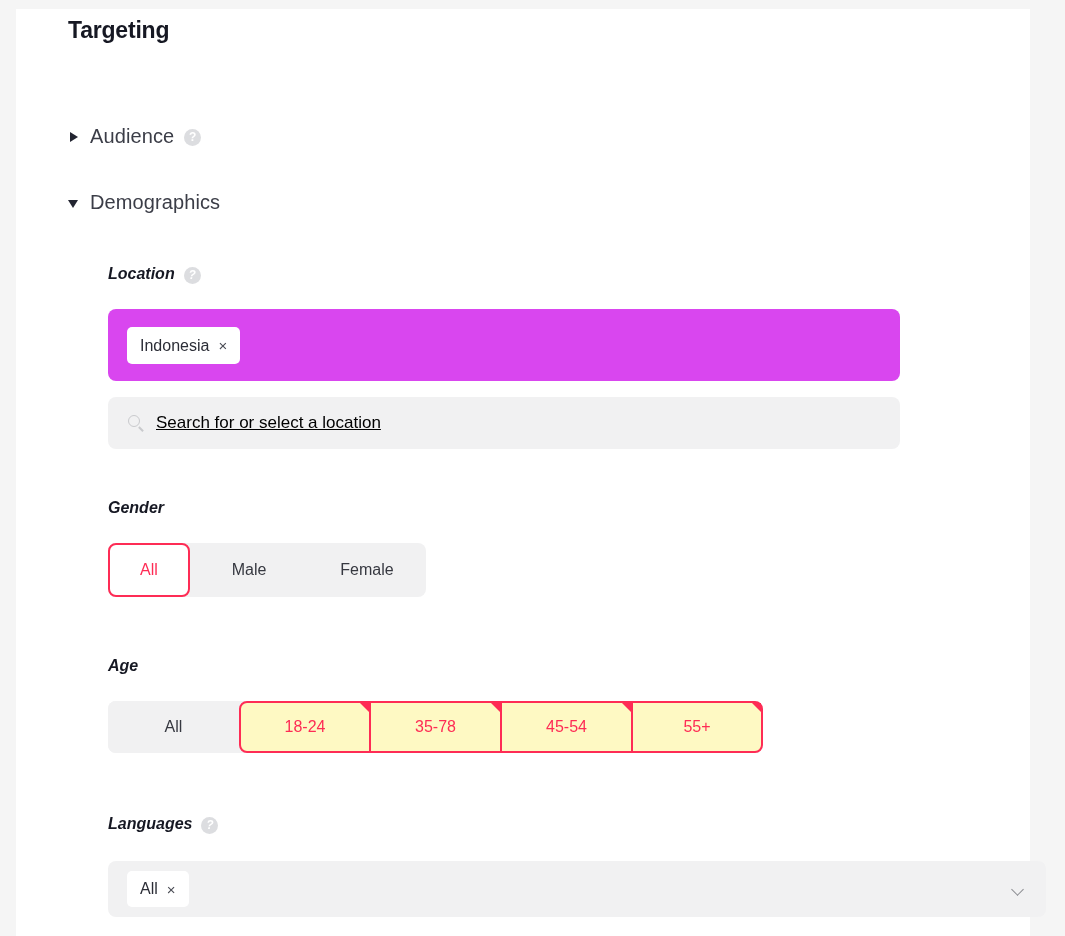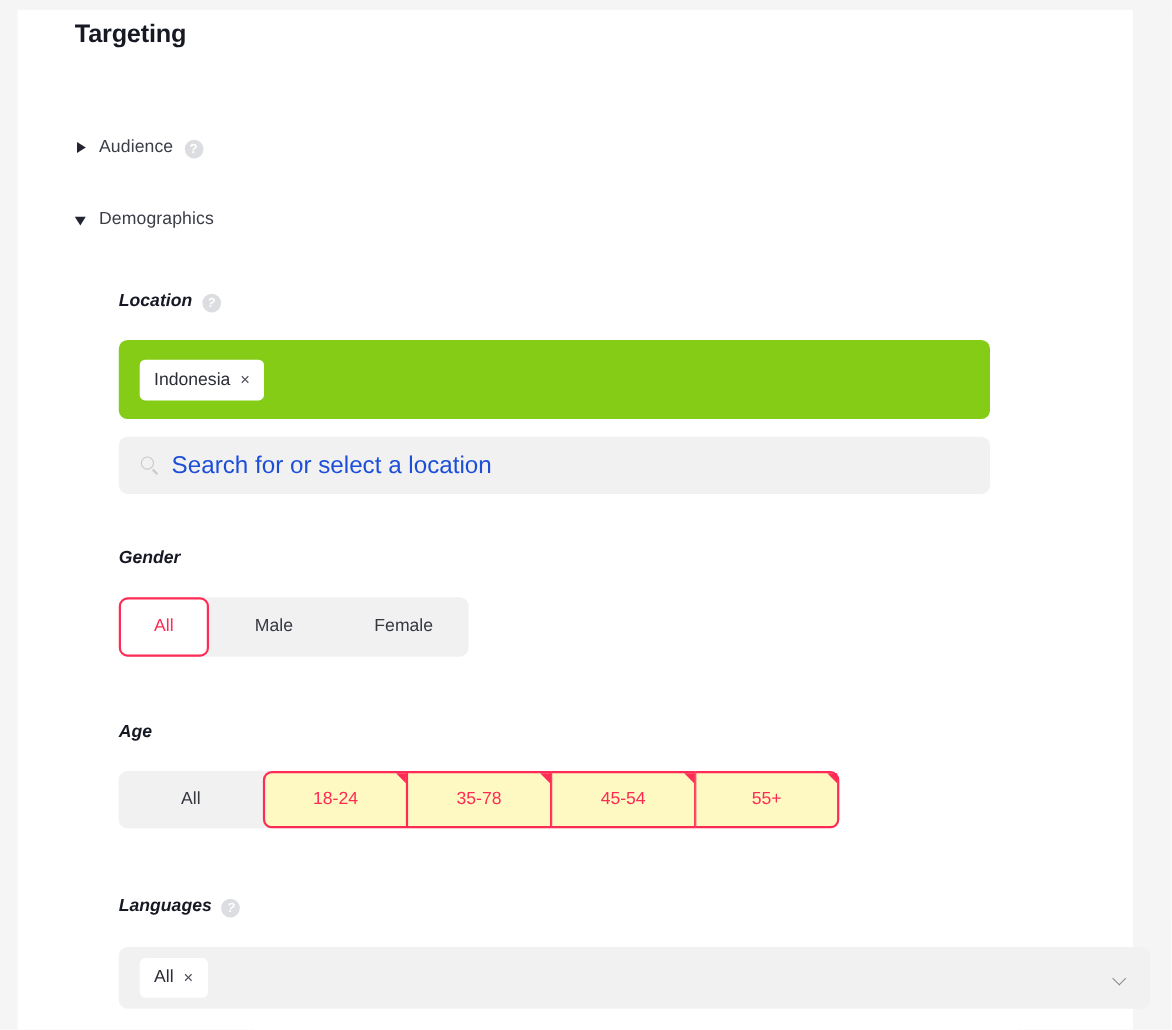--- a/index.html
+++ b/index.html
@@ -81,21 +81,21 @@
   .caret.down::before {
     content: "";
     position: absolute;
     left: 0px; top: 3px;
     border-top: 8px solid #222430;
     border-left: 5.5px solid transparent;
     border-right: 5.5px solid transparent;
   }
 
   .accordion-label {
-    font-size: 16px;
+    font-size: 20px;
     color: #3b3d47;
     letter-spacing: 0.1px;
   }
 
   
   .help-icon {
     width: 17px;
     height: 17px;
     border-radius: 50%;
     background: #dcdde0;
@@ -131,21 +131,21 @@
   .field-label.age      { left: 92px; top: 648px; }
   .field-label.languages{ left: 92px; top: 806px; }
 
   
   .location-chips {
     position: absolute;
     left: 92px;
     top: 300px;
     width: 792px;
     height: 72px;
-    background: #84cc16;
+    background: #d946ef;
     border-radius: 8px;
     box-sizing: border-box;
     padding: 18px 0 0 19px;
   }
   .chip {
     display: inline-flex;
     align-items: center;
     background: #ffffff;
     border-radius: 5px;
     height: 37px;
@@ -193,22 +193,23 @@
   .search-icon::after {
     content: "";
     position: absolute;
     left: 11px; top: 11px;
     width: 6px; height: 1.6px;
     background: #c9cacd;
     transform: rotate(45deg);
     transform-origin: left center;
   }
   .location-search .placeholder {
-    font-size: 22px;
-    color: #1d4ed8;
+    font-size: 17px;
+    color: #000000;
+    text-decoration: underline;
   }
 
   
   .gender-group {
     position: absolute;
     left: 92px;
     top: 534px;
     height: 54px;
     background: #f1f1f2;
     border-radius: 8px;

